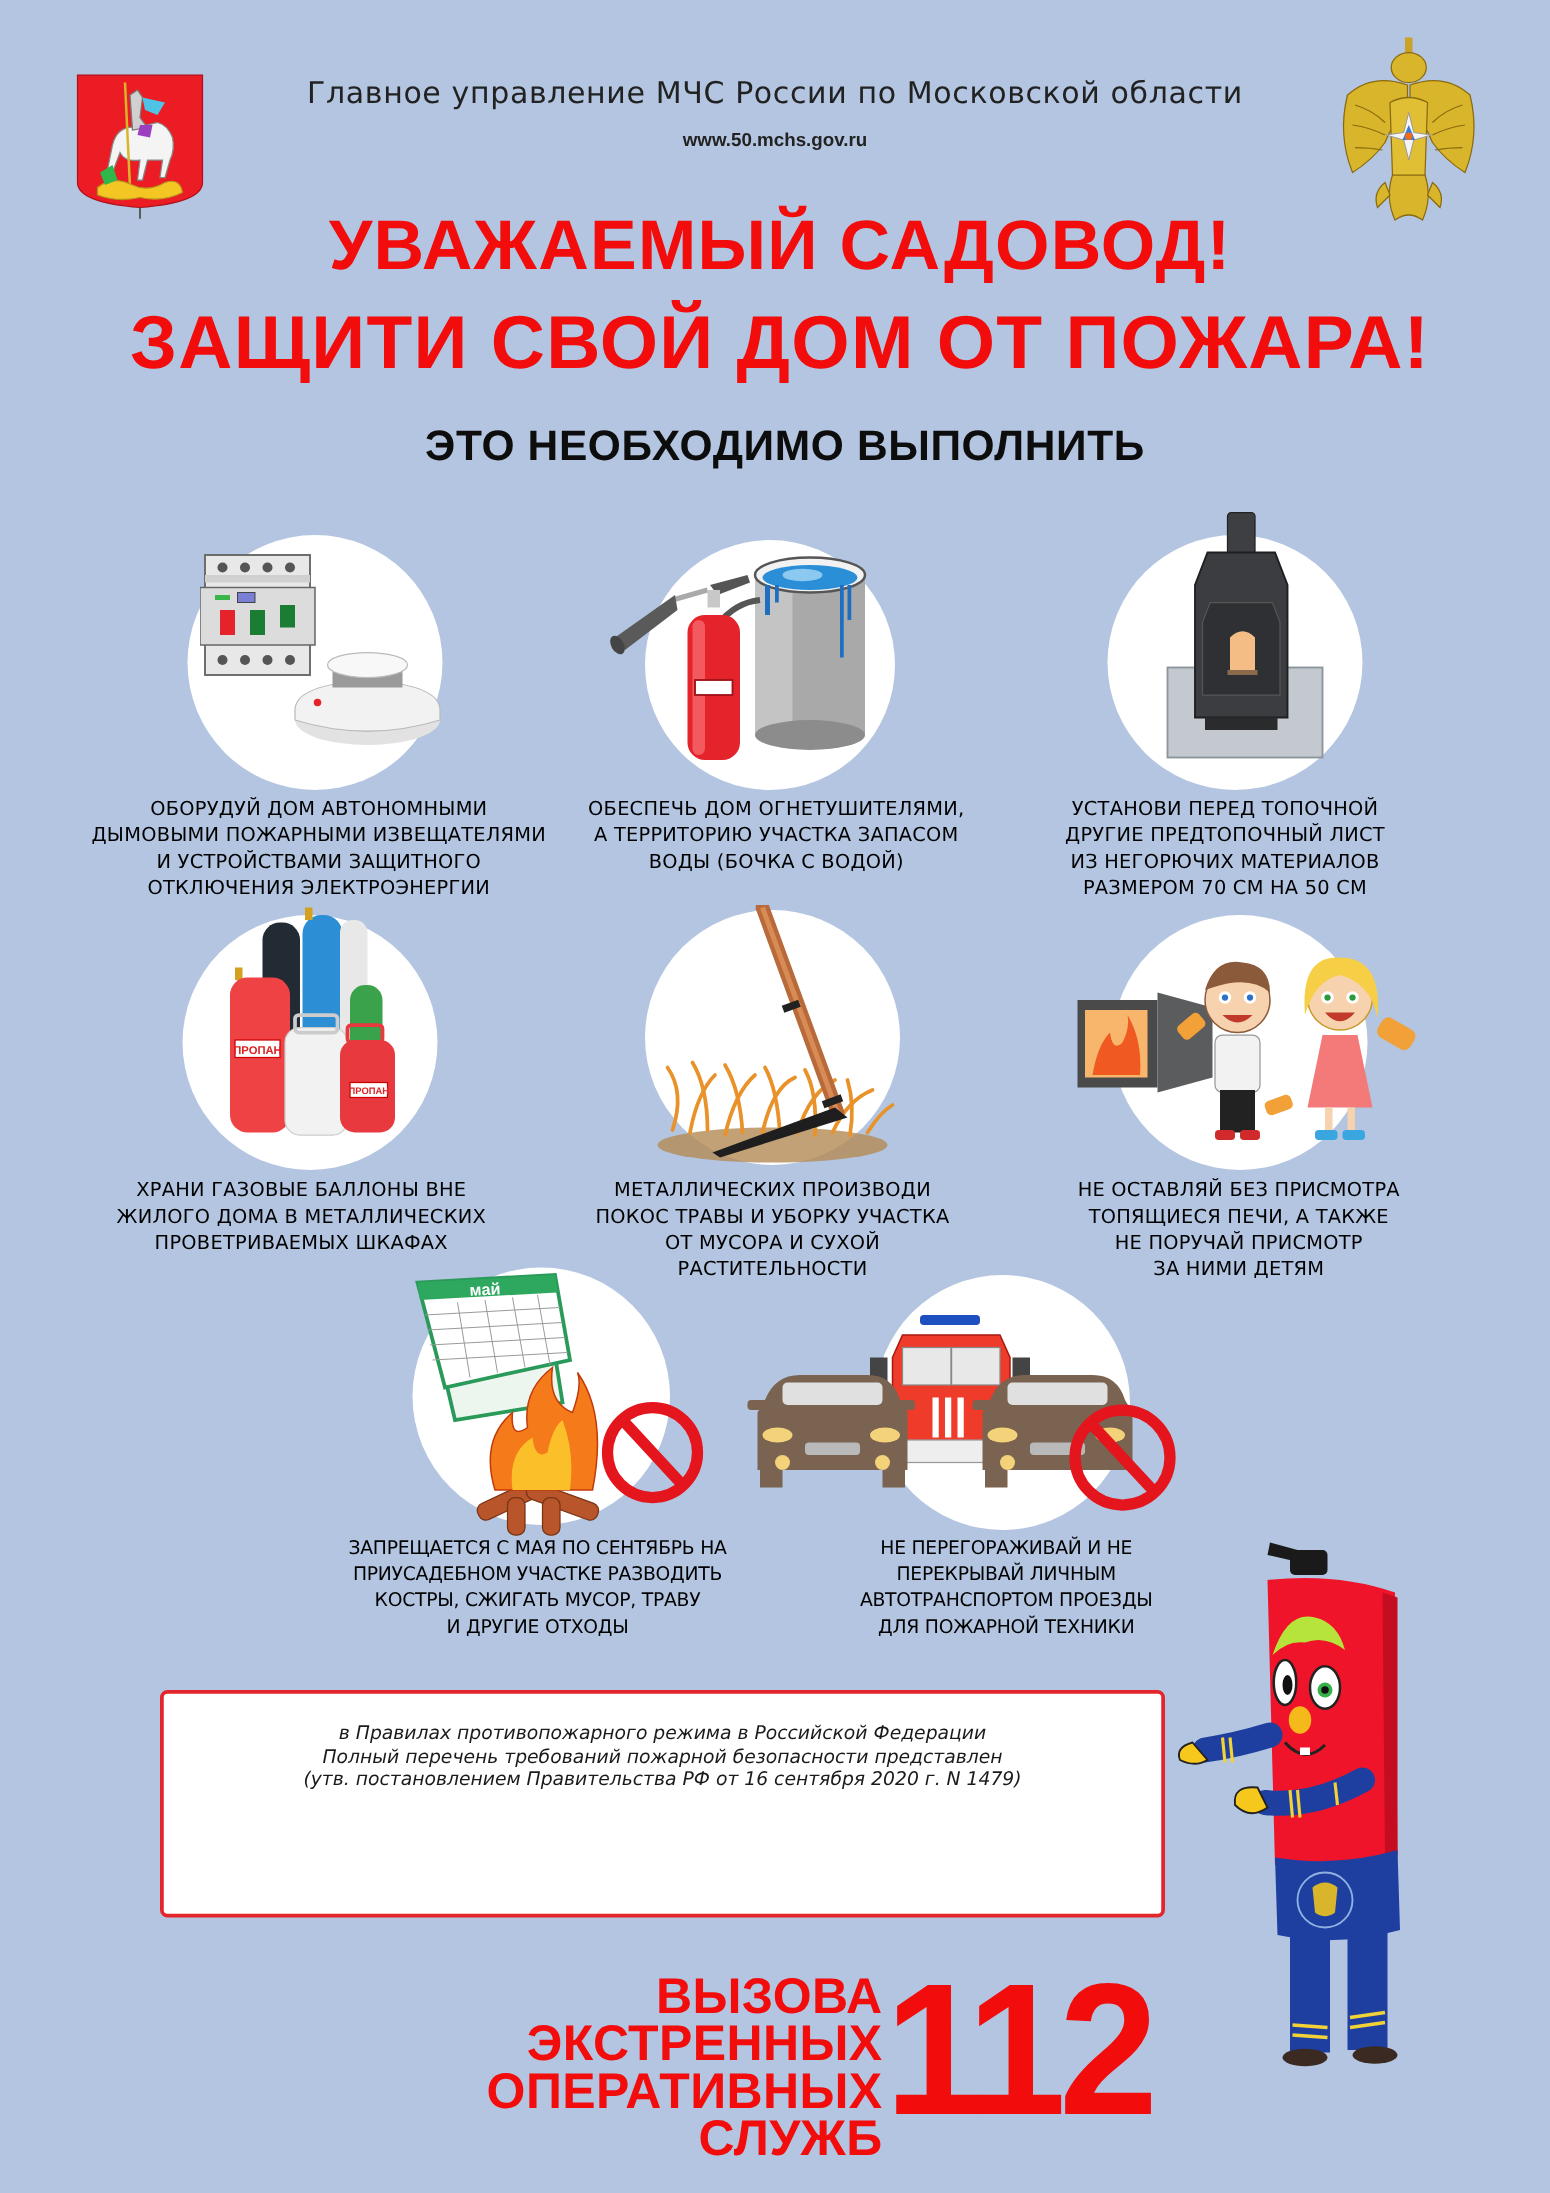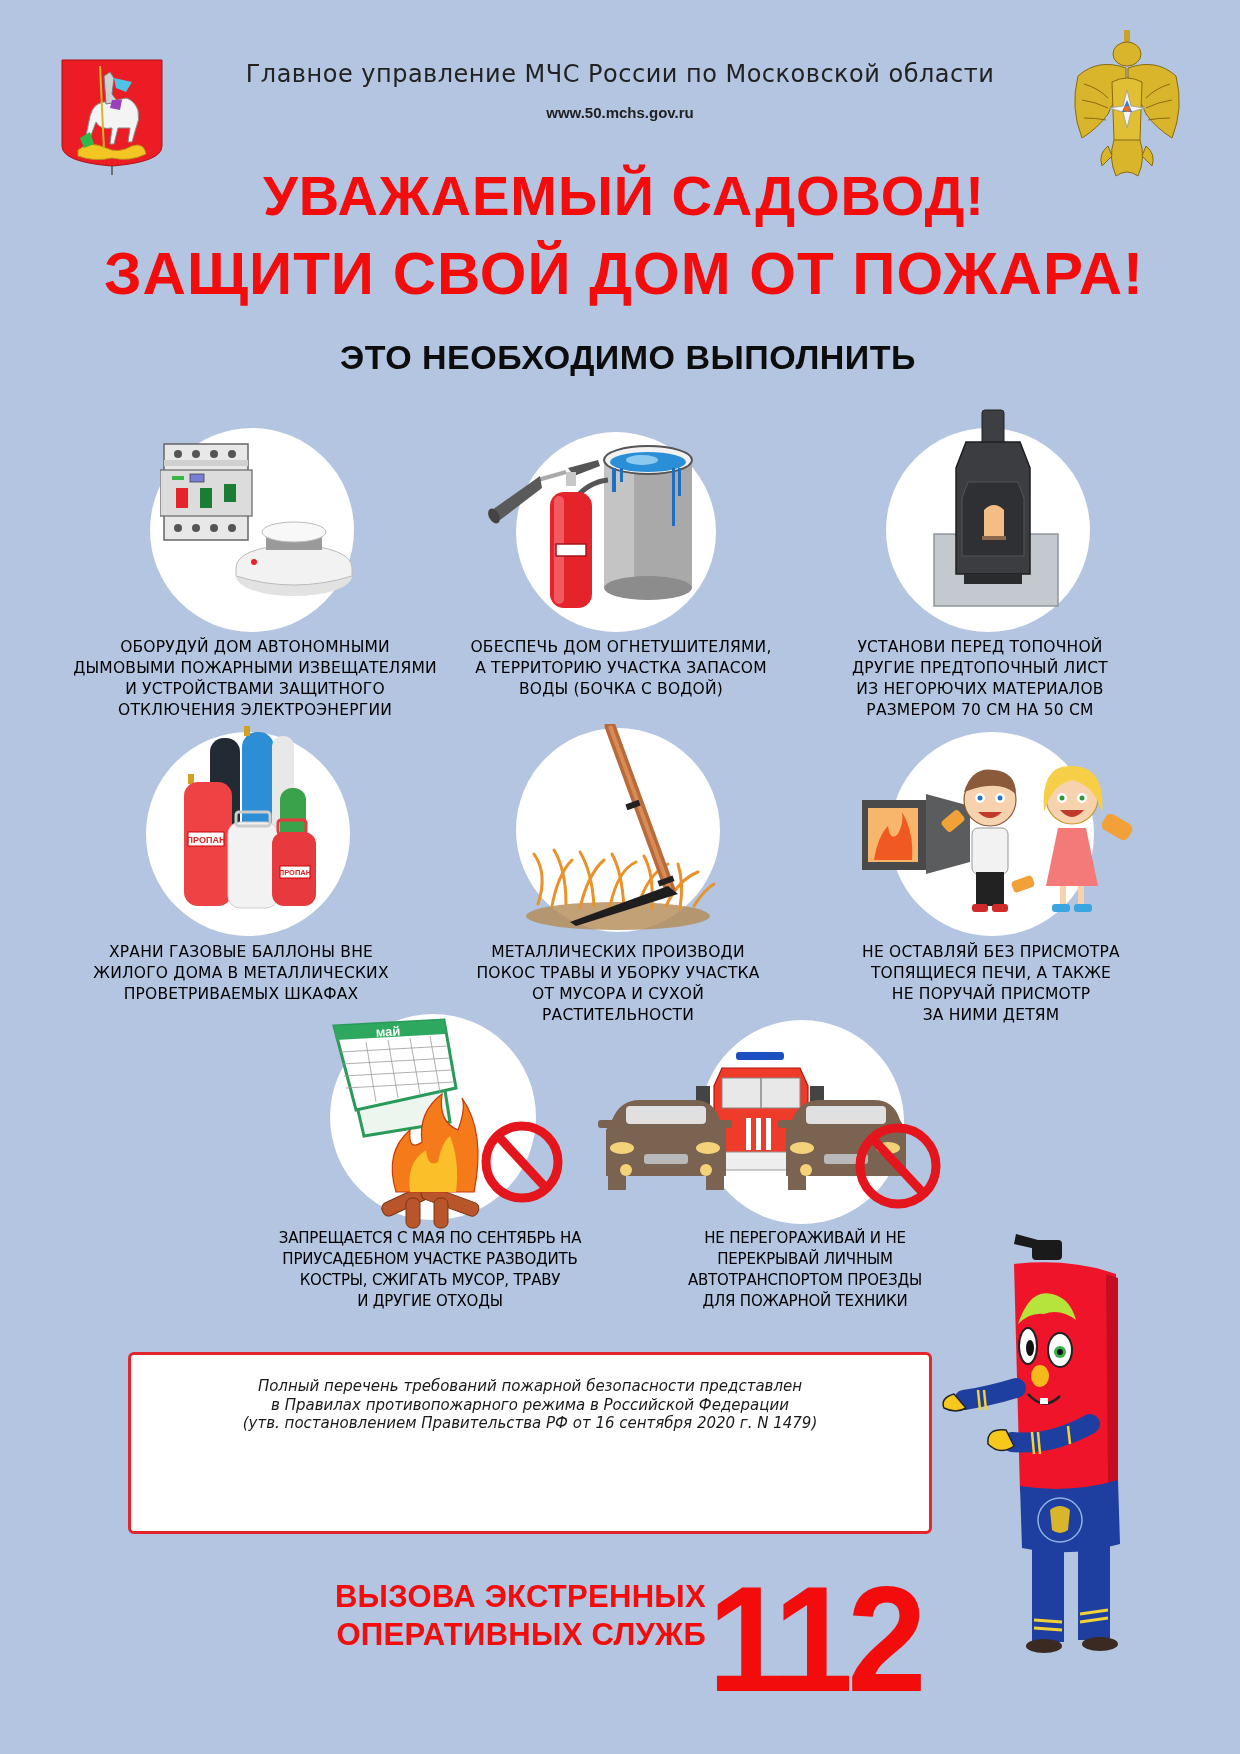--- a/index.html
+++ b/index.html
@@ -61,21 +61,21 @@
   }
   .info-box .para { margin-bottom: 14px; }
   .info-box .para span { display: block; }
 
   
   .emerg-label {
     left: 316px; top: 1578px; width: 390px; text-align: right;
     font-family: "Liberation Sans", sans-serif; font-weight: bold; color: #f20c0c;
   }
   .emerg-label .l1 { font-size: 40px; line-height: 44px; display: block; letter-spacing: 0.5px; }
-  .emerg-label .l2, .emerg-label .l3 { font-size: 31px; line-height: 38px; display: block; letter-spacing: 0.3px; }
+  .emerg-label .l2, .emerg-label .l3 { font-size: 40px; line-height: 38px; display: block; letter-spacing: 0.3px; }
   .emerg-num {
     left: 708px; top: 1564px; font-family: "Liberation Sans", sans-serif; font-weight: bold;
     color: #f20c0c; font-size: 150px; line-height: 150px; letter-spacing: -6px;
     transform: scaleX(0.95); transform-origin: left top;
   }
 </style>
 </head>
 <body>
 
 <div class="abs crest-left">
@@ -407,22 +407,22 @@
 </div>
 <div class="caption condensed" style="left:640px; top:1228px; width:330px;">
   <span>НЕ ПЕРЕГОРАЖИВАЙ И НЕ</span>
   <span>ПЕРЕКРЫВАЙ ЛИЧНЫМ</span>
   <span>АВТОТРАНСПОРТОМ ПРОЕЗДЫ</span>
   <span>ДЛЯ ПОЖАРНОЙ ТЕХНИКИ</span>
 </div>
 
 <div class="abs info-box">
   <div class="para">
+    <span>в Правилах противопожарного режима в Российской Федерации</span>
     <span>Полный перечень требований пожарной безопасности представлен</span>
-    <span>в Правилах противопожарного режима в Российской Федерации</span>
     <span>(утв. постановлением Правительства РФ от 16 сентября 2020 г. N 1479)</span>
   </div>
 </div>
 
 <div class="abs emerg-label">
   <span class="l2">ВЫЗОВА ЭКСТРЕННЫХ</span>
   <span class="l3">ОПЕРАТИВНЫХ СЛУЖБ</span>
 </div>
 <div class="abs emerg-num">112</div>
 

